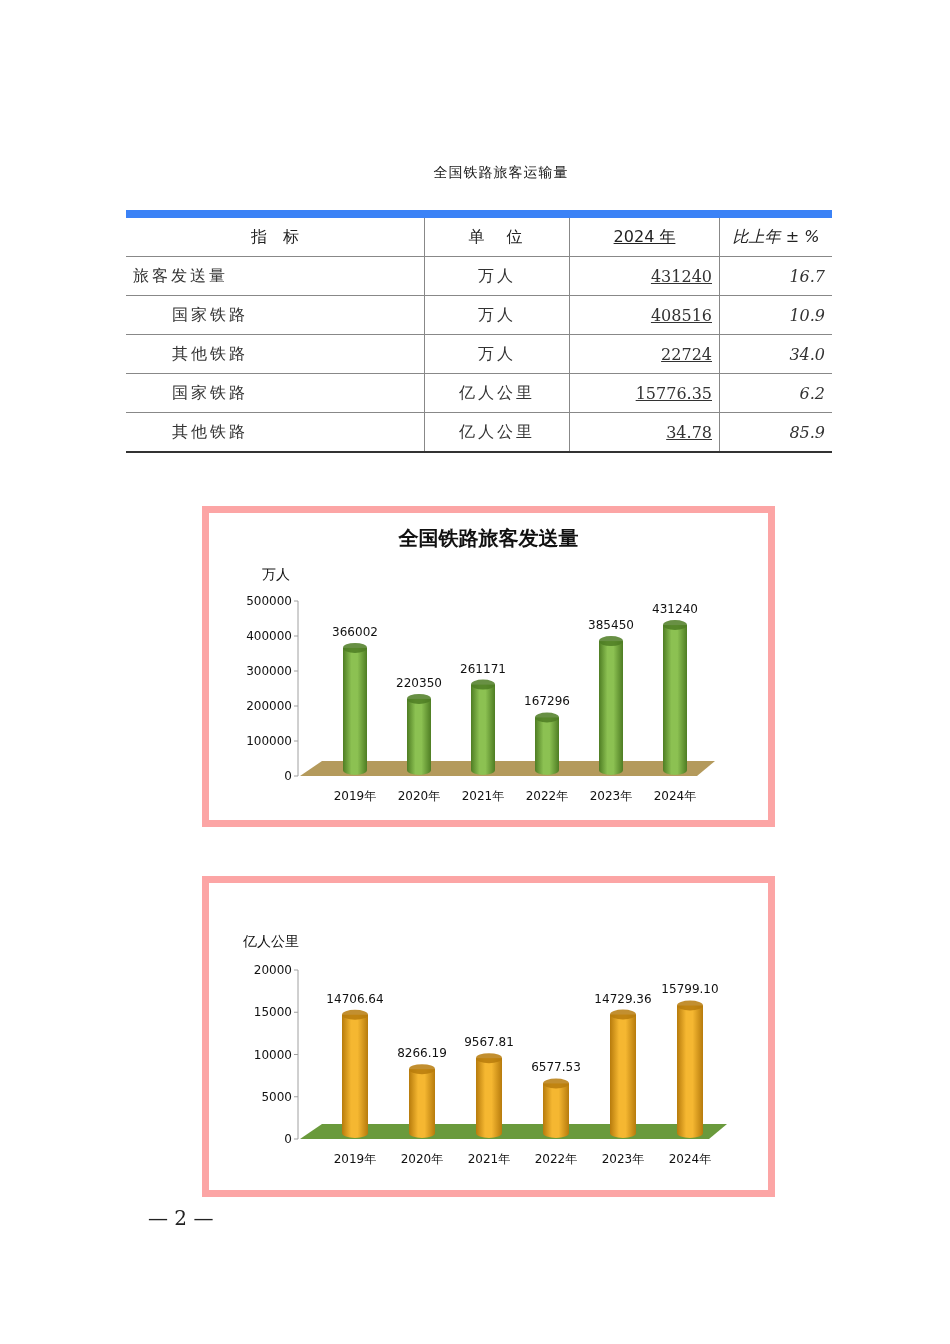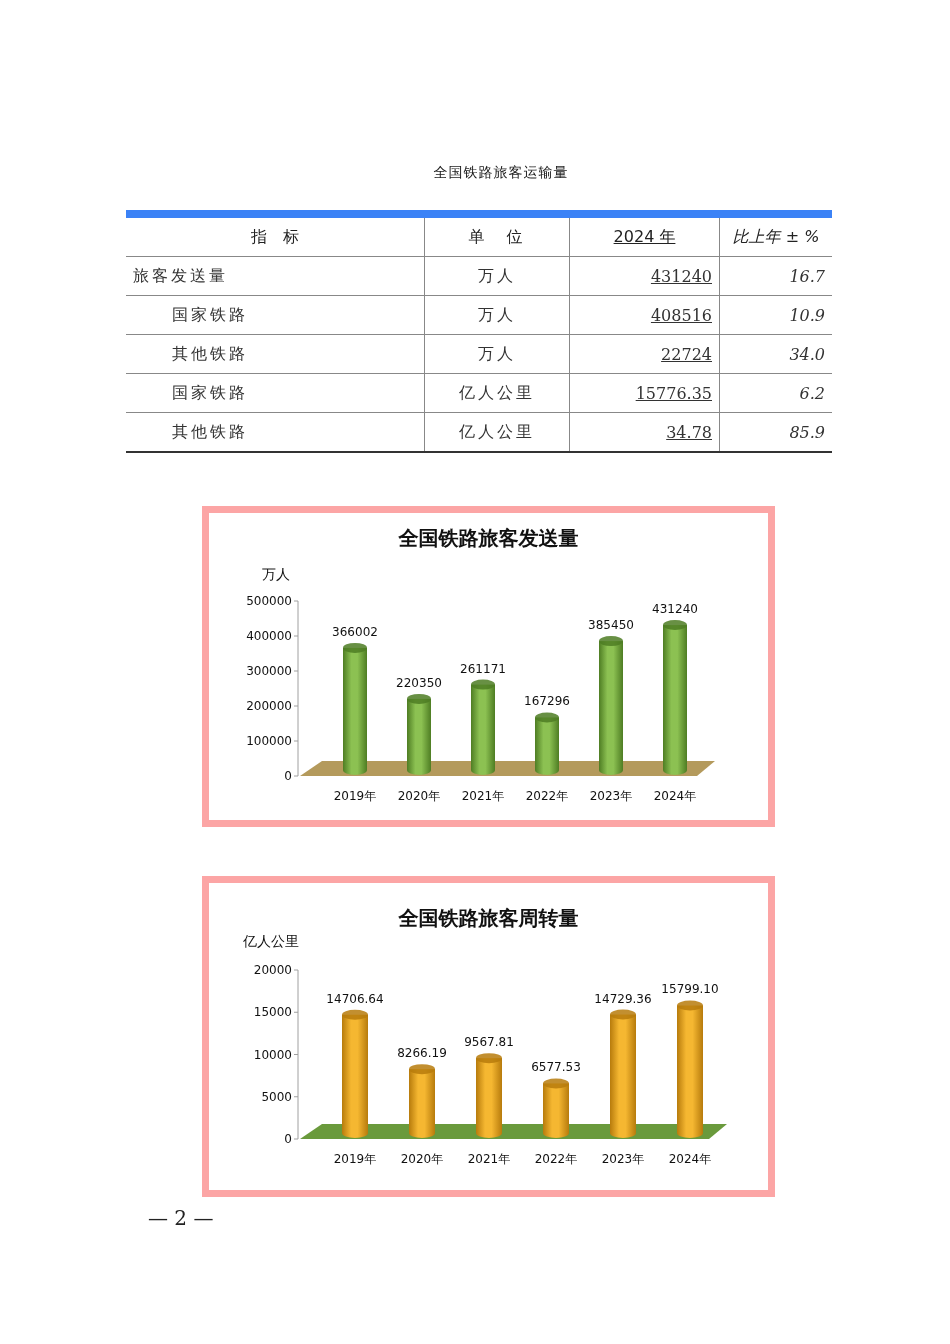--- a/index.html
+++ b/index.html
@@ -151,21 +151,20 @@
         <rect x="454" y="112.066" width="24" height="144.934" fill="url(#cyl0)"></rect>
         <ellipse cx="466" cy="257" rx="12" ry="5" fill="url(#cyl0)"></ellipse>
         <ellipse cx="466" cy="112.066" rx="12" ry="5" fill="#4e7d23" opacity="0.85"></ellipse>
         <text x="466" y="100.066" text-anchor="middle" font-size="12" fill="#111" font-family="DejaVu Sans, Liberation Sans, sans-serif">431240</text>
       </g>
       <text x="466" y="287" text-anchor="middle" font-size="12" fill="#111" font-family="DejaVu Sans, Liberation Sans, sans-serif">2024年</text>
     </svg>
 </div>
 
 <div class="chart-frame" style="top:876px;">
-  <div class="chart-title" style="top:22px;">全国铁路旅客周转量</div>
   <div class="chart-unit" style="left:34px; top:50px;">亿人公里</div>
   <svg class="chart-svg" id="chart1" width="559" height="307">
       <defs>
         <linearGradient id="cyl1" x1="0" y1="0" x2="1" y2="0">
           <stop offset="0" stop-color="#b77b0c"></stop>
           <stop offset="0.35" stop-color="#f5b731"></stop>
           <stop offset="0.6" stop-color="#f5b731"></stop>
           <stop offset="1" stop-color="#b77b0c"></stop>
         </linearGradient>
       </defs>

